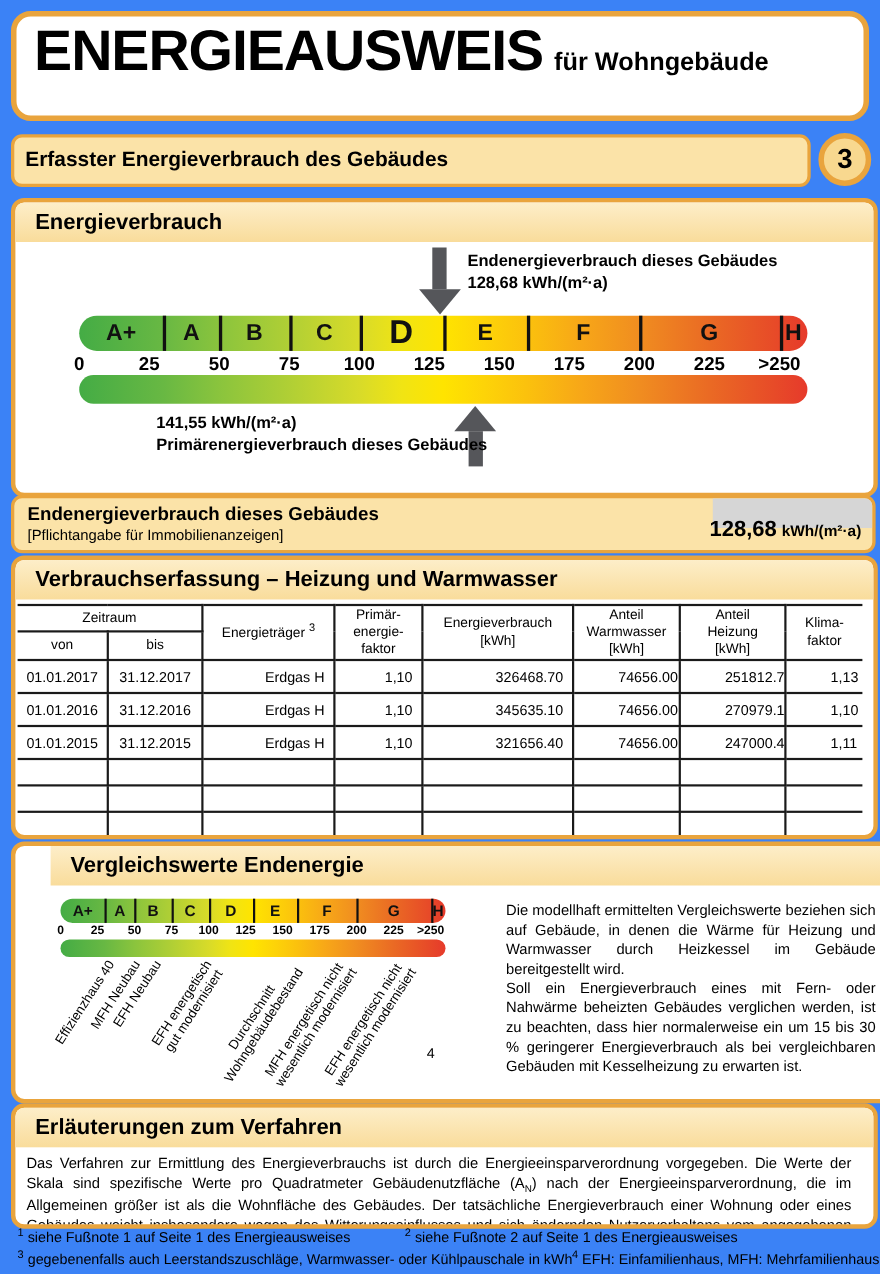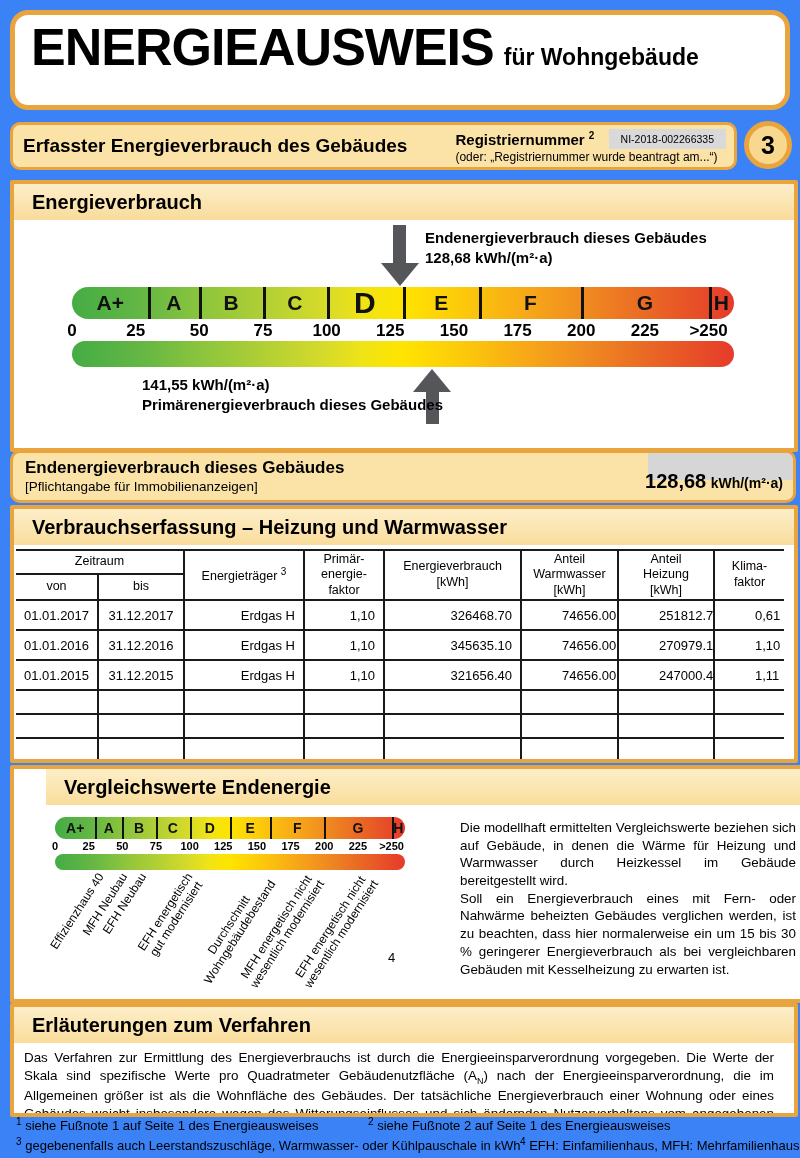--- a/index.html
+++ b/index.html
@@ -1,20 +1,20 @@
 <!DOCTYPE html>
 <html><head>
 <meta charset="utf-8">
 <style>
   html,body{margin:0;padding:0;background:#ffffff;}
   .page{position:relative;width:800px;height:1158px;background:#3b82f6;overflow:hidden;
         font-family:"Liberation Sans","DejaVu Sans",sans-serif;color:#000;}
 
   
-  .sect{position:absolute;background:#fff;border:4px solid #E9A43D;border-radius:2px;overflow:hidden;}
+  .sect{position:absolute;background:#fff;border:4px solid #E9A43D;border-radius:12px;overflow:hidden;}
   .sect-head{height:36px;line-height:36px;padding-left:18px;font-size:20px;font-weight:bold;
              background:linear-gradient(180deg,#FDEEC9 0%,#F9DC9B 100%);}
   .bar{position:absolute;background:#FBE3A8;border:3px solid #E9A43D;border-radius:10px;overflow:hidden;}
 
   
   #header-box{position:absolute;left:10px;top:10px;width:780px;height:100px;background:#fff;
               border:5px solid #E9A43D;border-radius:18px;padding:4px 0 0 16px;box-sizing:border-box;}
   .title-row{display:flex;align-items:baseline;}
   .main-title{font-size:52px;font-weight:bold;letter-spacing:-1px;line-height:56px;}
   .sub-title{font-size:23px;font-weight:bold;margin-left:10px;}
@@ -113,27 +113,20 @@
 
   <div id="header-box">
     <div class="title-row">
       <span class="main-title">ENERGIEAUSWEIS</span>
       <span class="sub-title">für Wohngebäude</span>
     </div>
   </div>
 
   <div class="bar" id="title-bar">
     <span class="tb-title">Erfasster Energieverbrauch des Gebäudes</span>
-    <span class="tb-right">
-      <span class="tb-reg-line">
-        <span>Registriernummer</span>&nbsp;<sup>2</sup>
-        <span class="reg-box">NI-2018-002266335</span>
-      </span><br>
-      <span>(oder: „Registriernummer wurde beantragt am...“)</span>
-    </span>
   </div>
   <div id="page-circle">3</div>
 
   <div class="sect" id="sect-scale">
     <div class="sect-head">Energieverbrauch</div>
     <div class="anno" id="anno-end">
       <div>Endenergieverbrauch dieses Gebäudes</div>
       <div>128,68 kWh/(m²·a)</div>
     </div>
     <div class="scale-wrap big" id="big-scale">
@@ -234,21 +227,21 @@
       </tbody>
         <tbody id="table-body">
           <tr>
             <td class="c">01.01.2017</td>
             <td class="c">31.12.2017</td>
             <td class="r">Erdgas H</td>
             <td class="r">1,10</td>
             <td class="r">326468.70</td>
             <td class="r">74656.00</td>
             <td class="r">251812.70</td>
-            <td class="r">0,61</td>
+            <td class="r">1,13</td>
           </tr>
           <tr>
             <td class="c">01.01.2016</td>
             <td class="c">31.12.2016</td>
             <td class="r">Erdgas H</td>
             <td class="r">1,10</td>
             <td class="r">345635.10</td>
             <td class="r">74656.00</td>
             <td class="r">270979.10</td>
             <td class="r">1,10</td>

